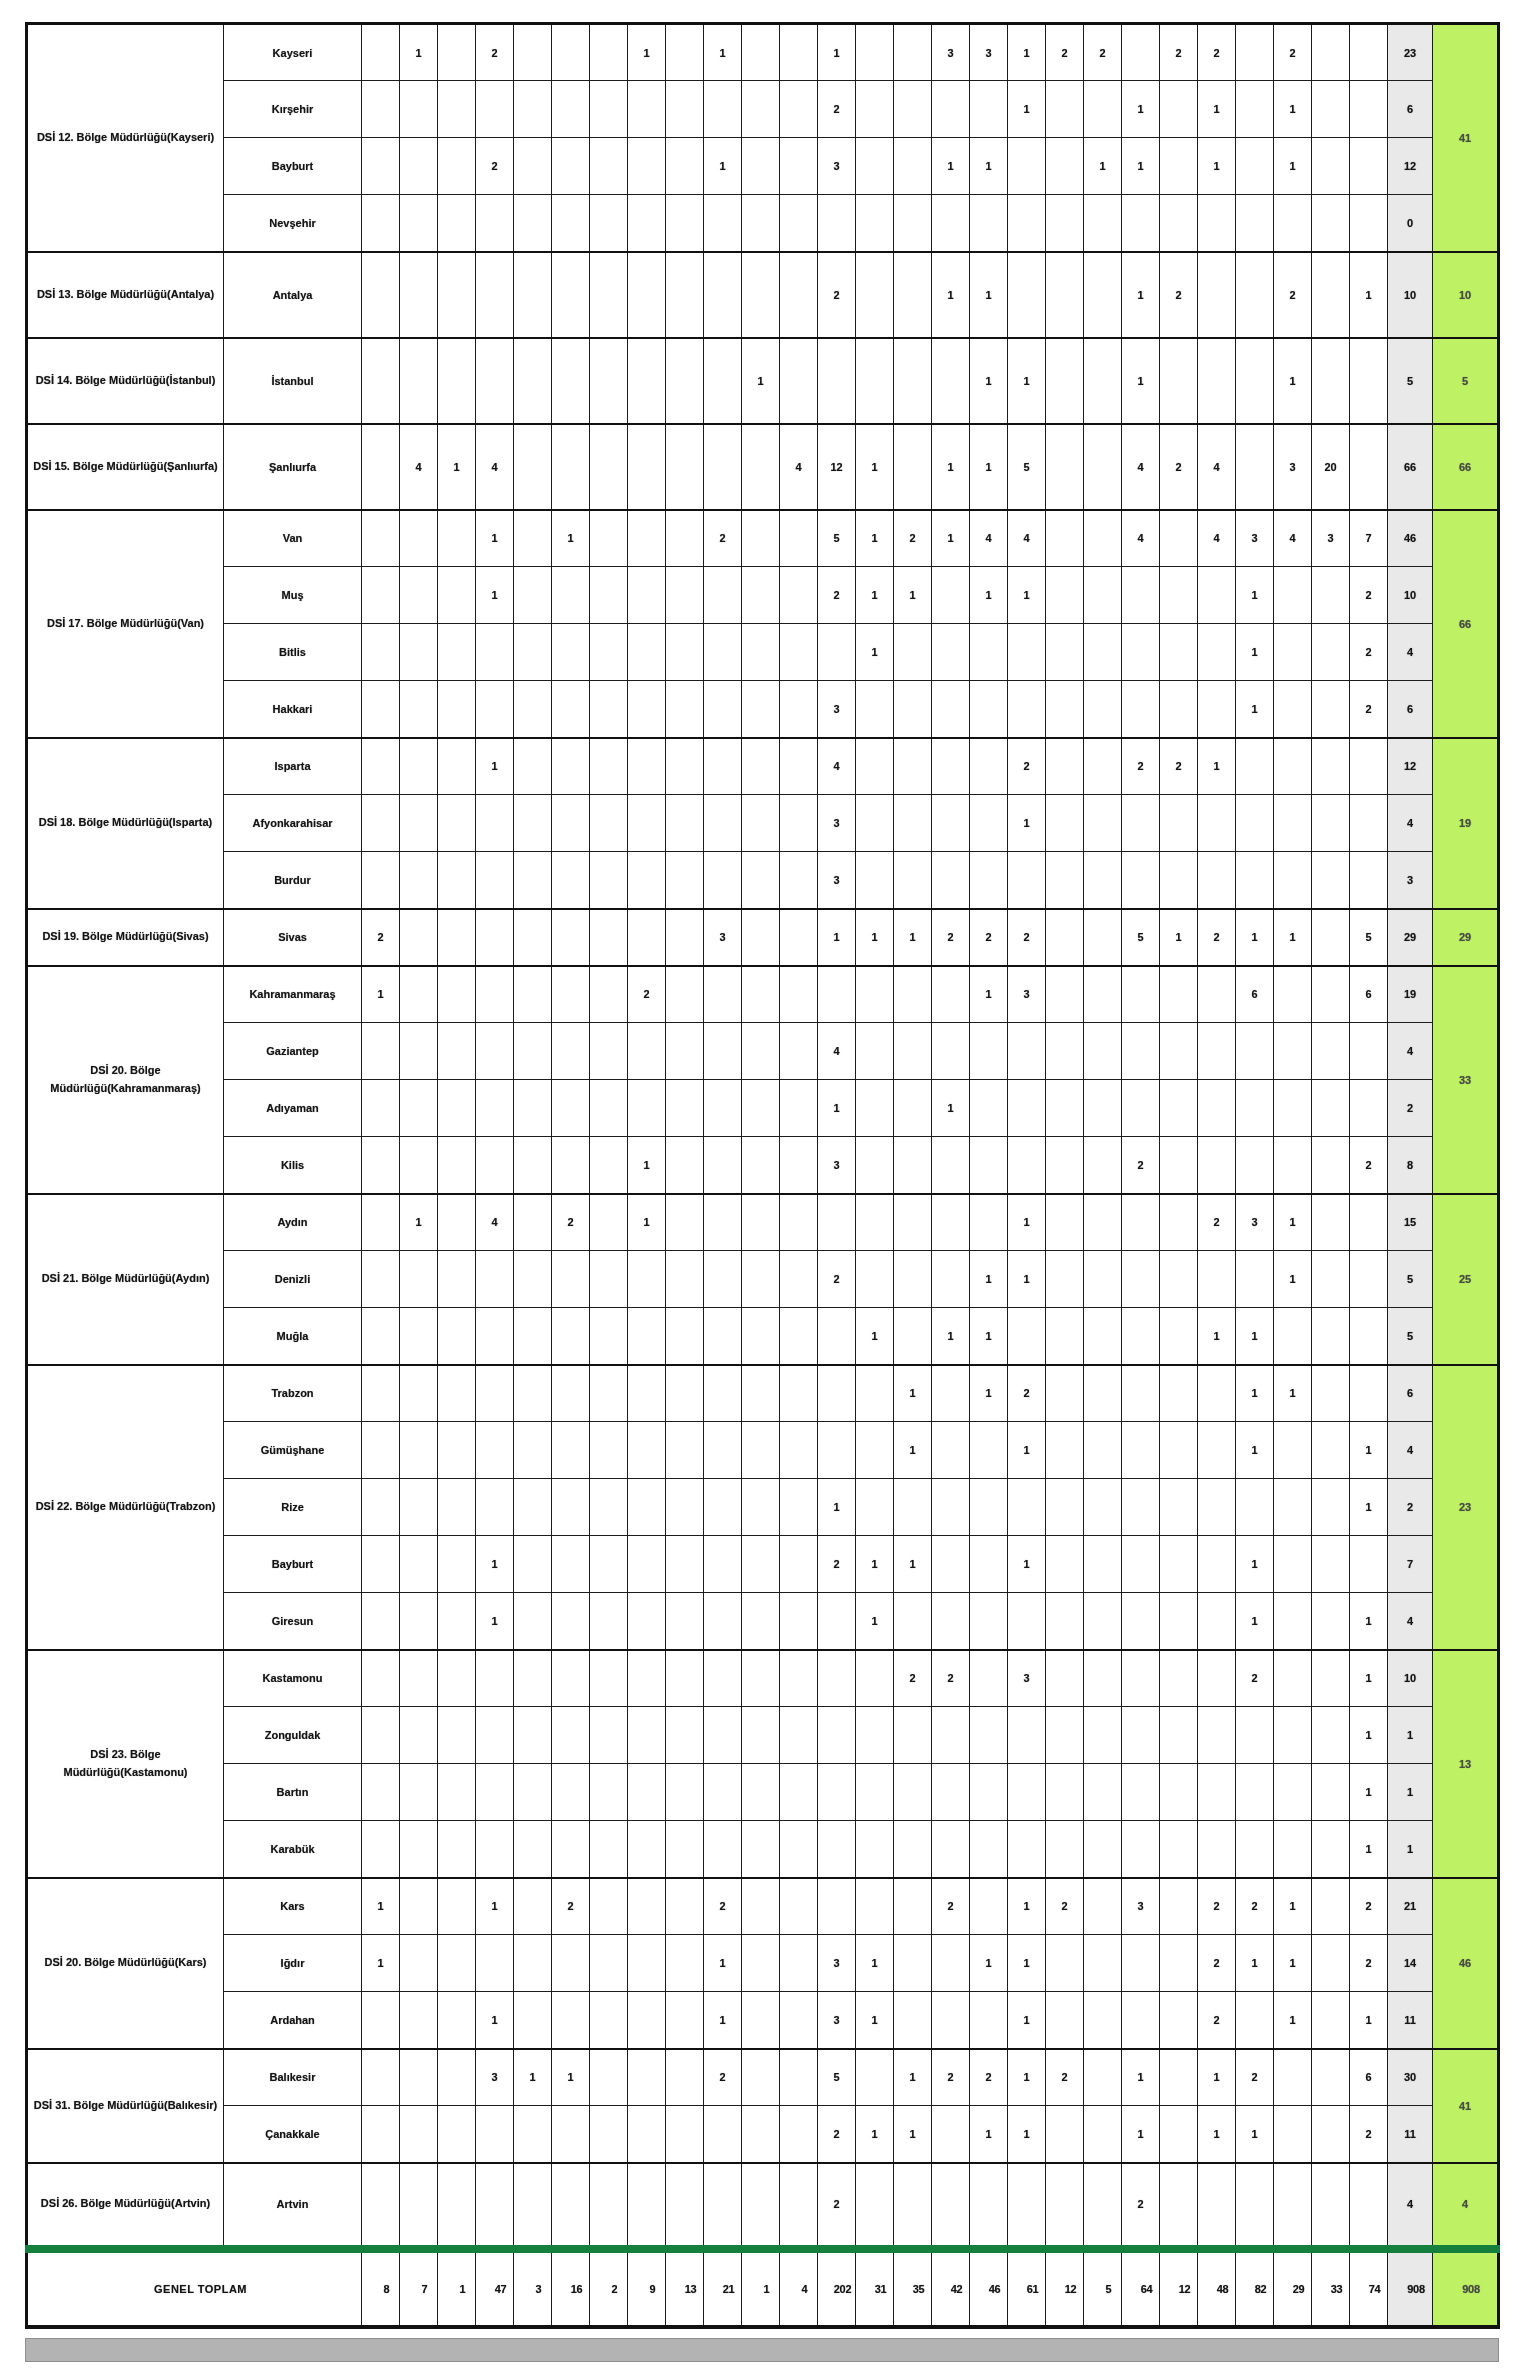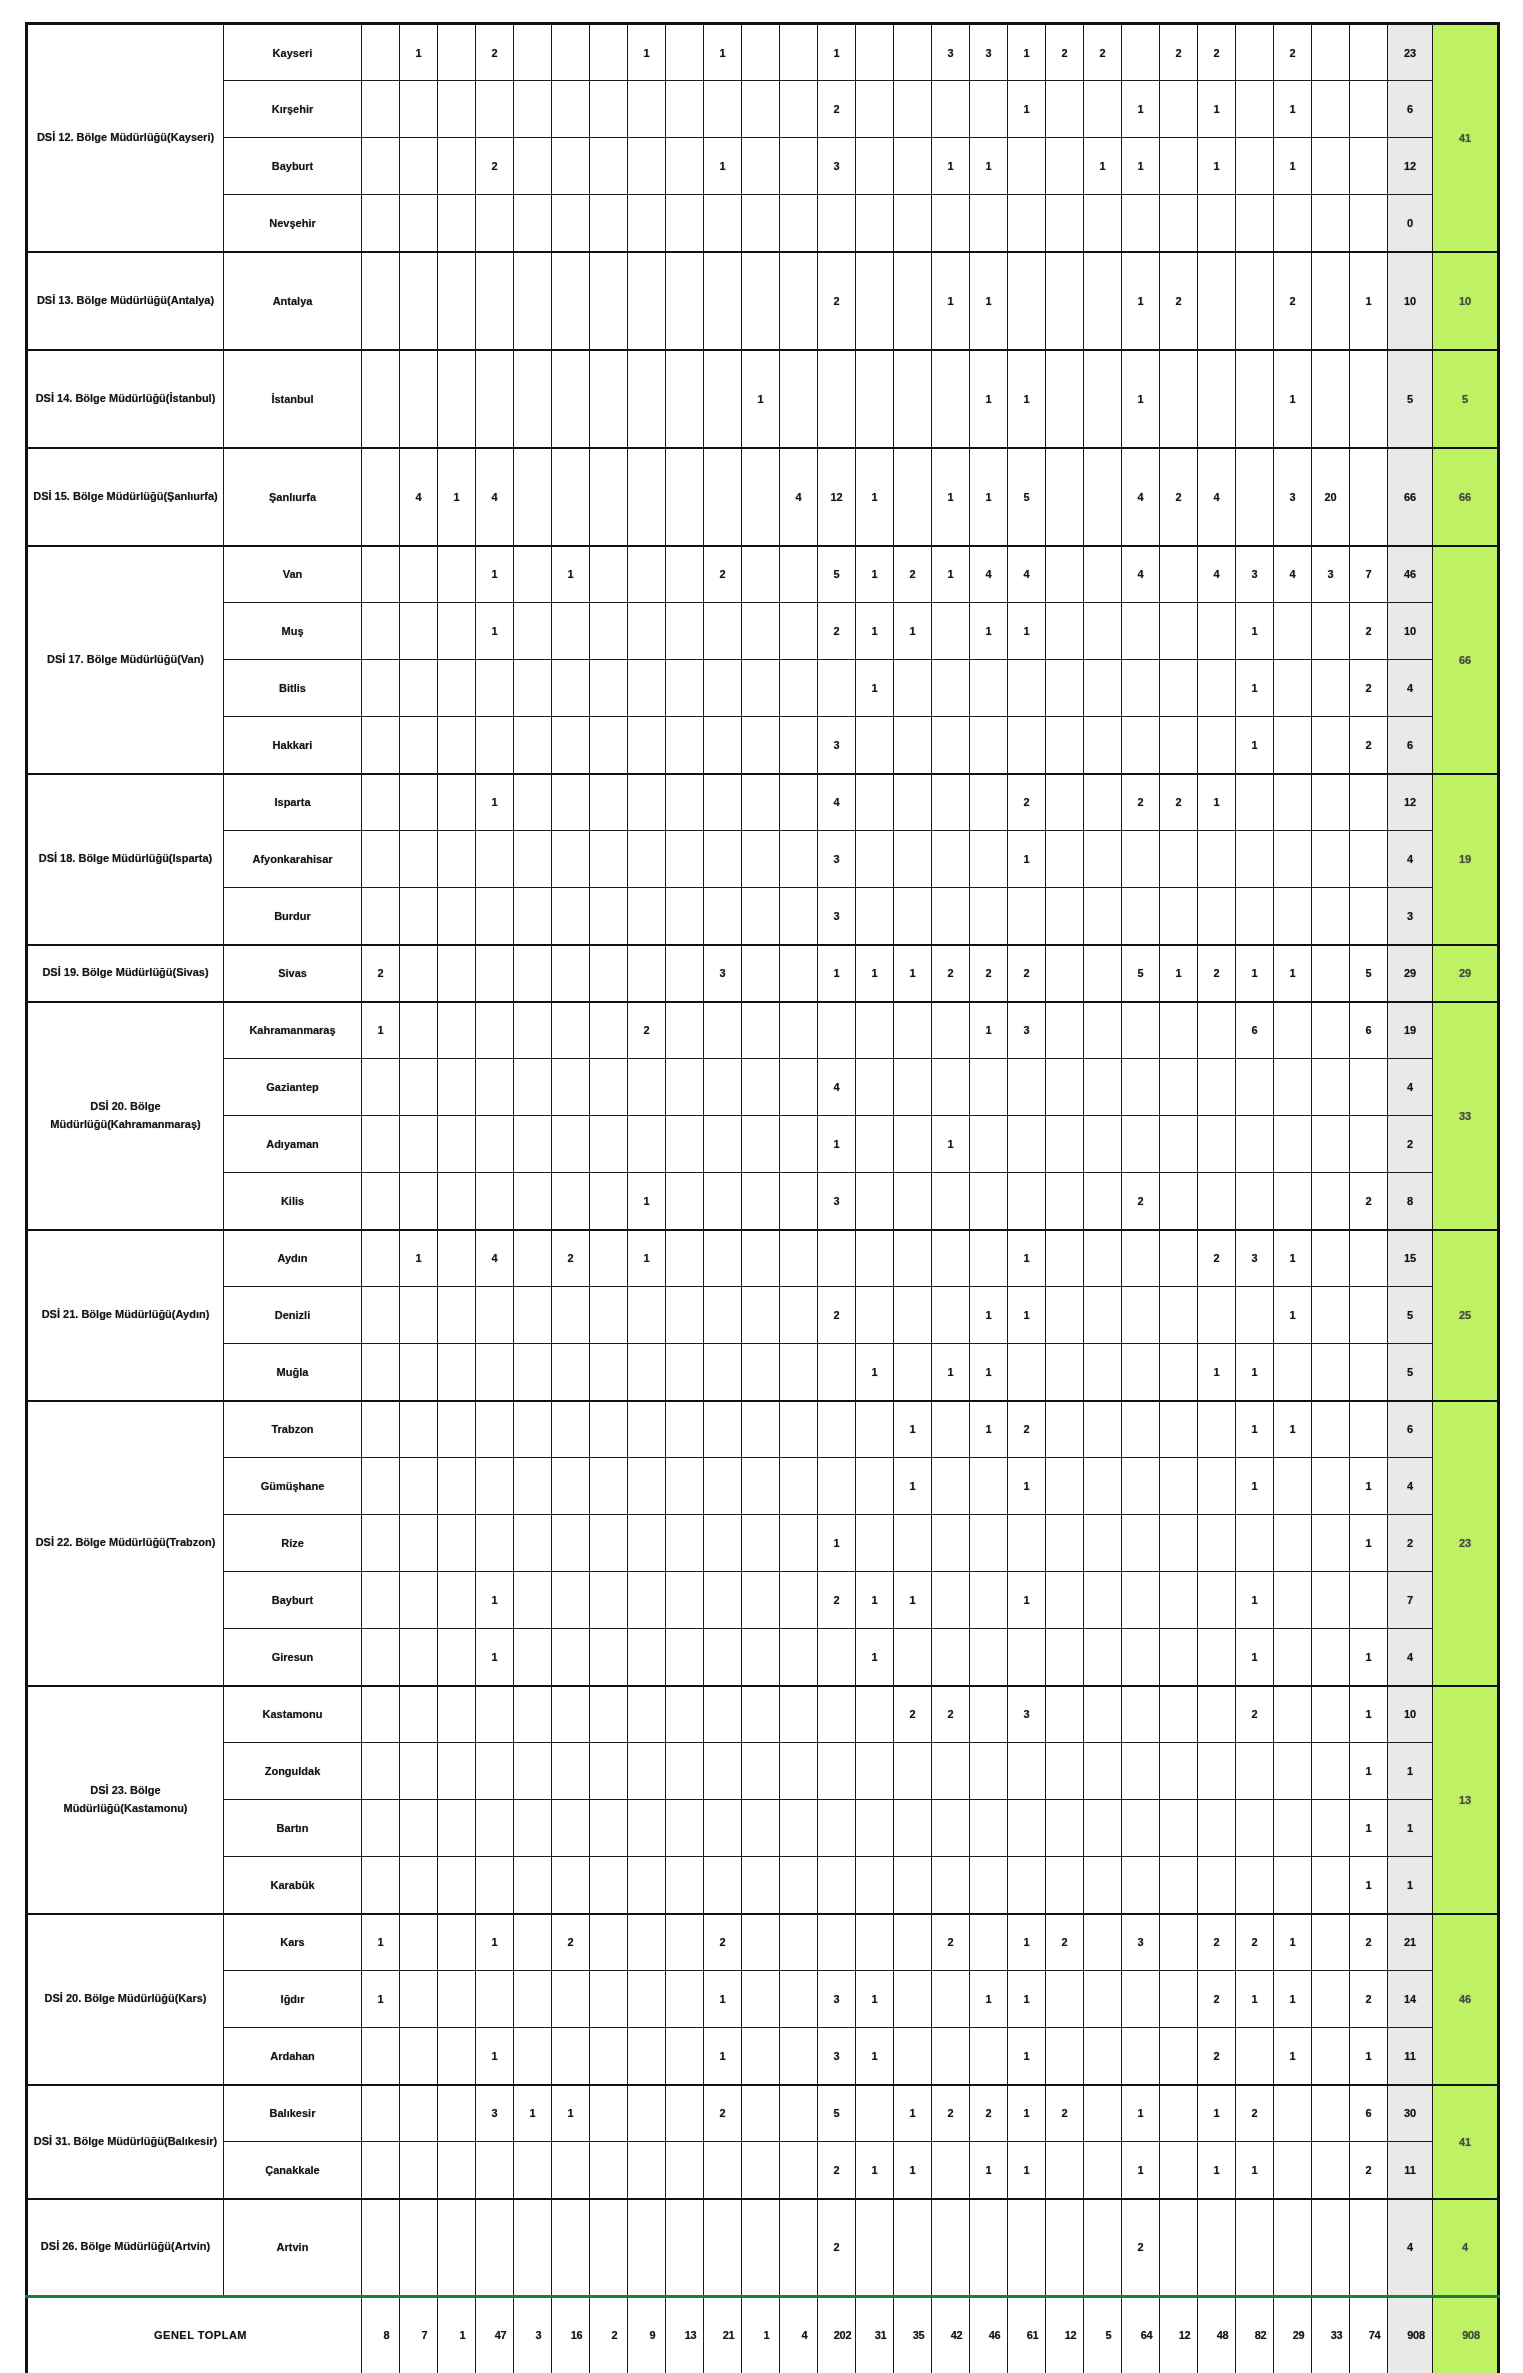--- a/index.html
+++ b/index.html
@@ -17,30 +17,30 @@
   }
   table.report td{
     border:1px solid #1c1c1c;
     text-align:center;vertical-align:middle;
     font-size:11px;font-weight:bold;
     padding:0;
     text-shadow:0 0 1px rgba(25,25,25,0.5);
     overflow:hidden;
   }
   tr.row{height:57px;}
-  tr.tall{height:98px;}
+  tr.tall{height:86px;}
   tr.footer-row{height:78px;}
   td.region-cell{font-size:11.5px;line-height:1.6;padding:0 6px;}
   td.province-cell{font-size:11.5px;}
   td.value-cell{font-size:11px;}
   td.row-total-cell{background:#e9e9e9;}
   td.group-total-cell{background:#bef264;color:#4a4a4a;border-left:1.5px solid #1c1c1c;}
   tr.group-start td{border-top:2.5px solid #111;}
   table.report{border:3px solid #111;}
-  tr.footer-row td{border-top:3px solid #15803d;border-bottom:4px solid #111;padding-left:12px;}
+  tr.footer-row td{border-top:8px solid #15803d;border-bottom:4px solid #111;padding-left:12px;}
   td.footer-label{font-size:12px;letter-spacing:0.5px;}
   td.footer-value{font-size:9px;letter-spacing:-0.3px;}
   .next-page-strip{
     width:1472px;height:22px;margin-top:9px;
     background:#b3b3b3;border:1px solid #8e8e8e;
     filter:blur(0.4px);
   }
 </style>
 </head>
 <body>

